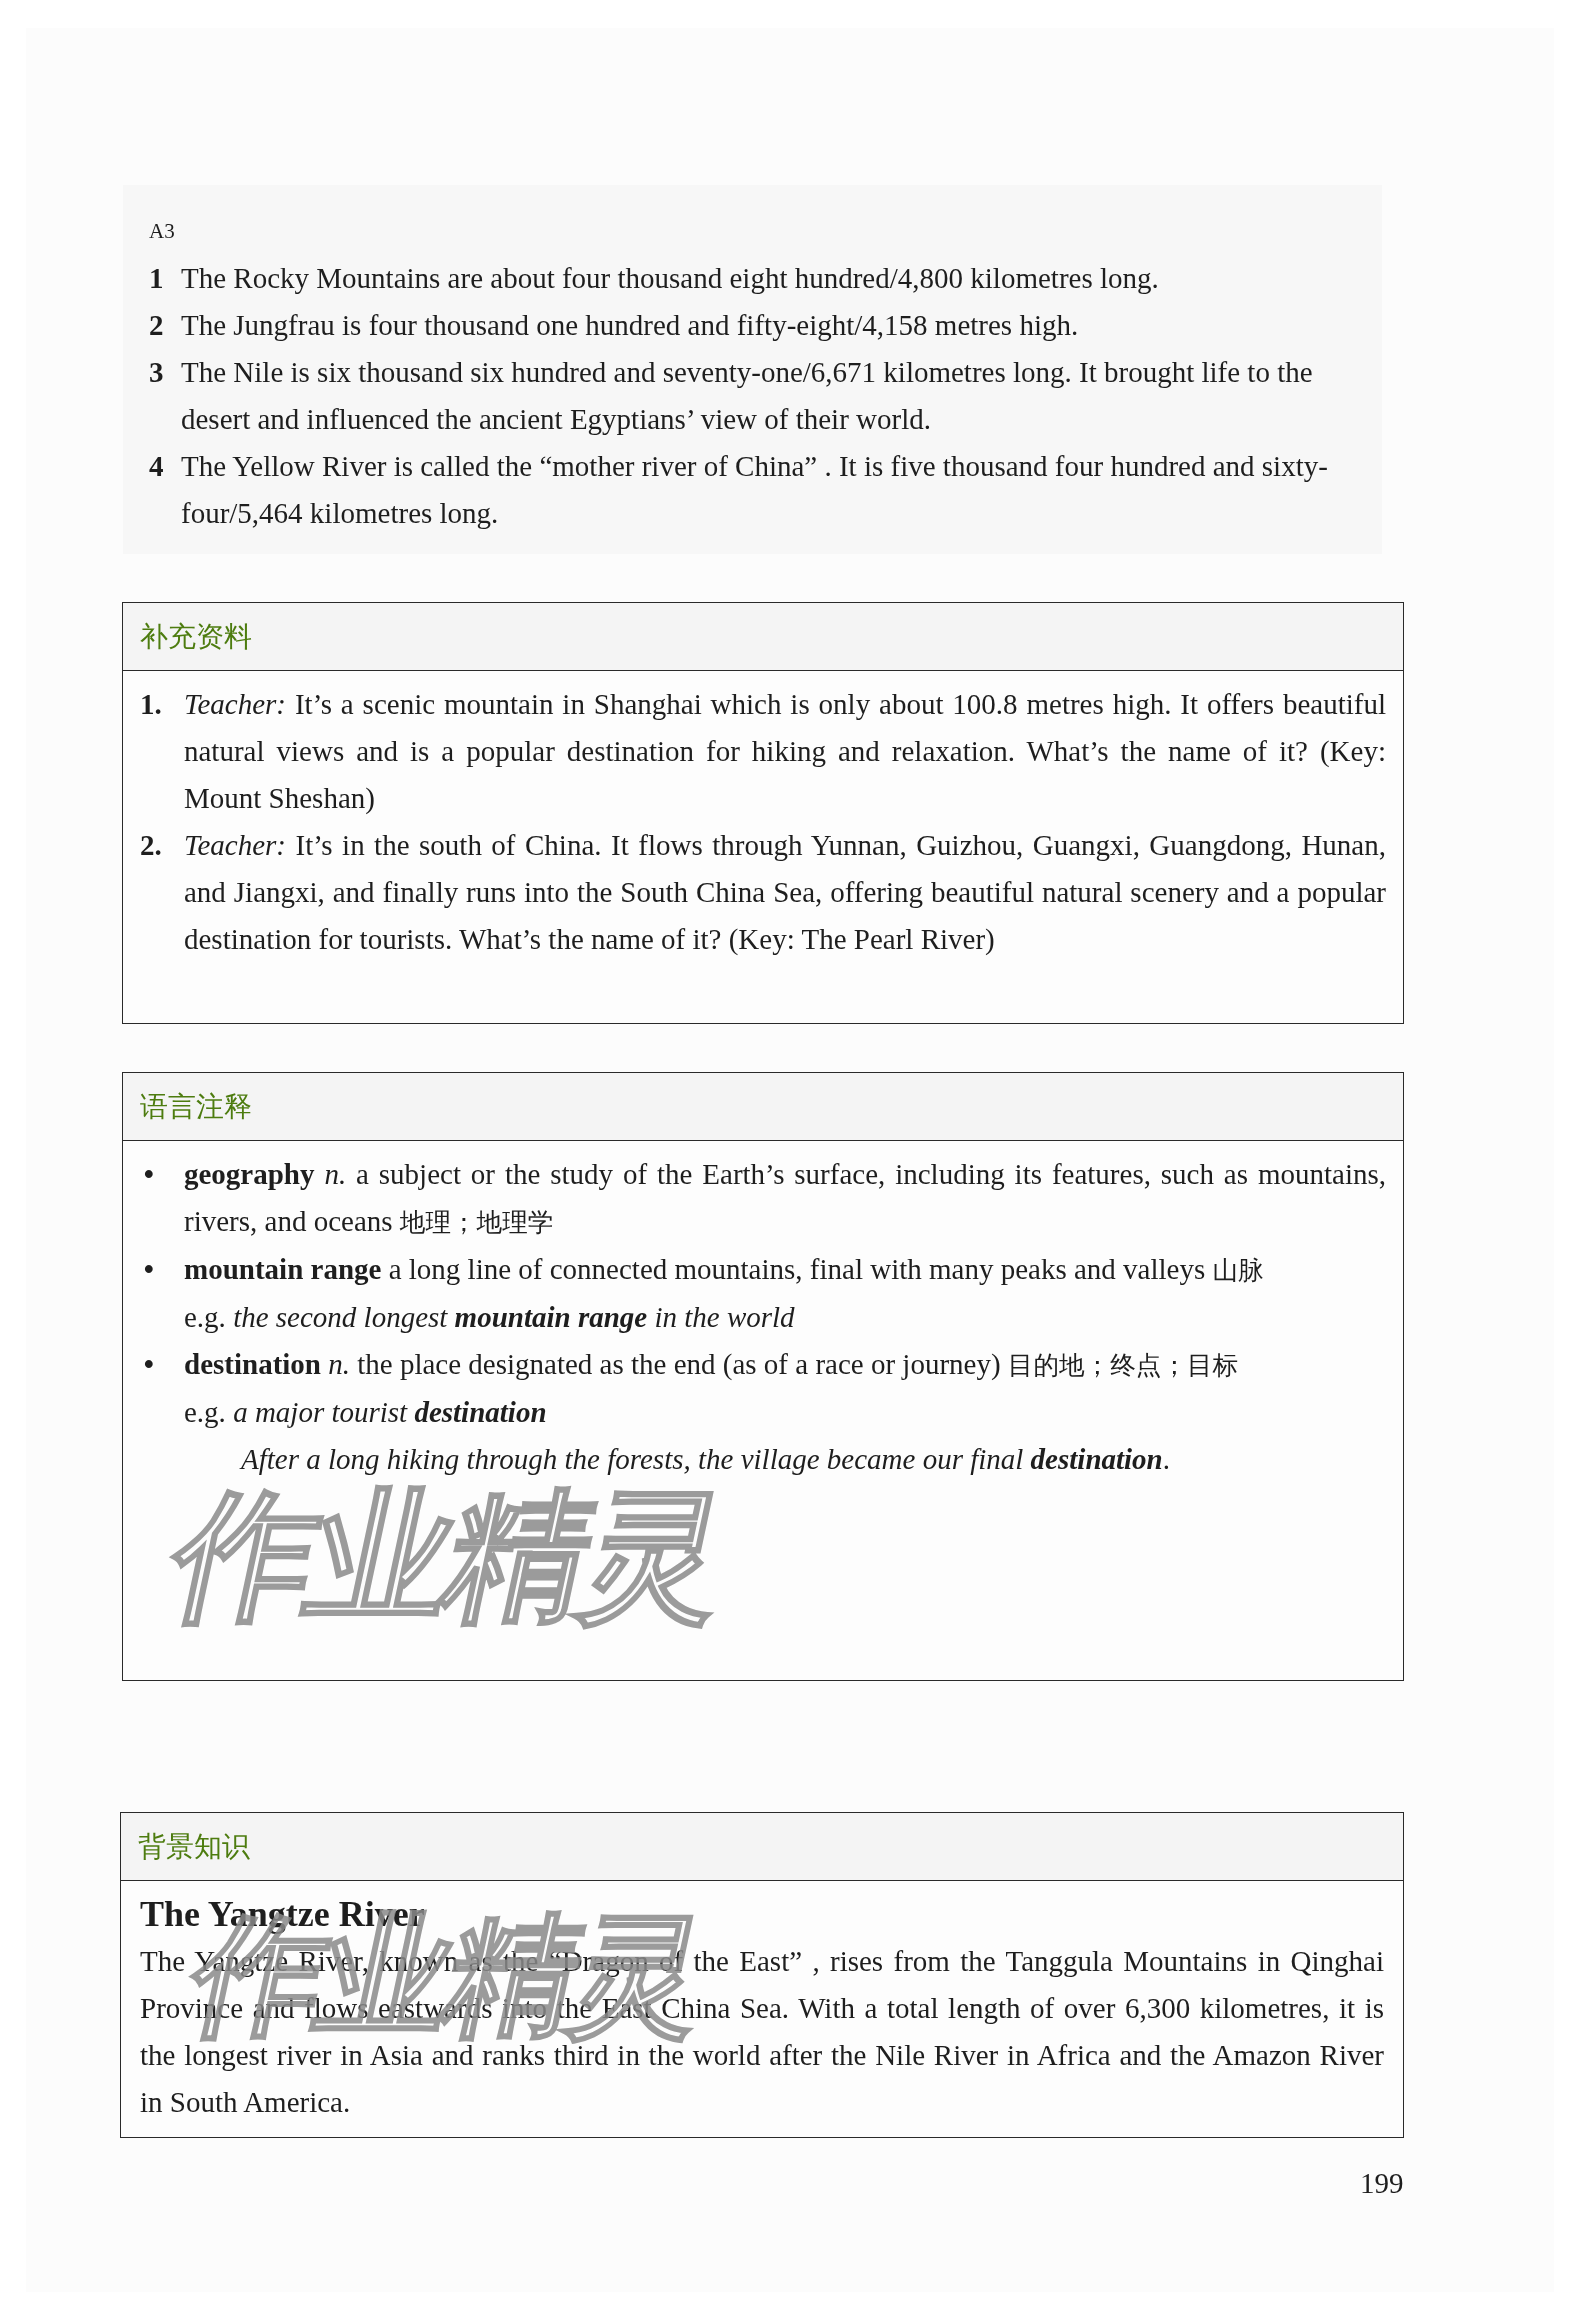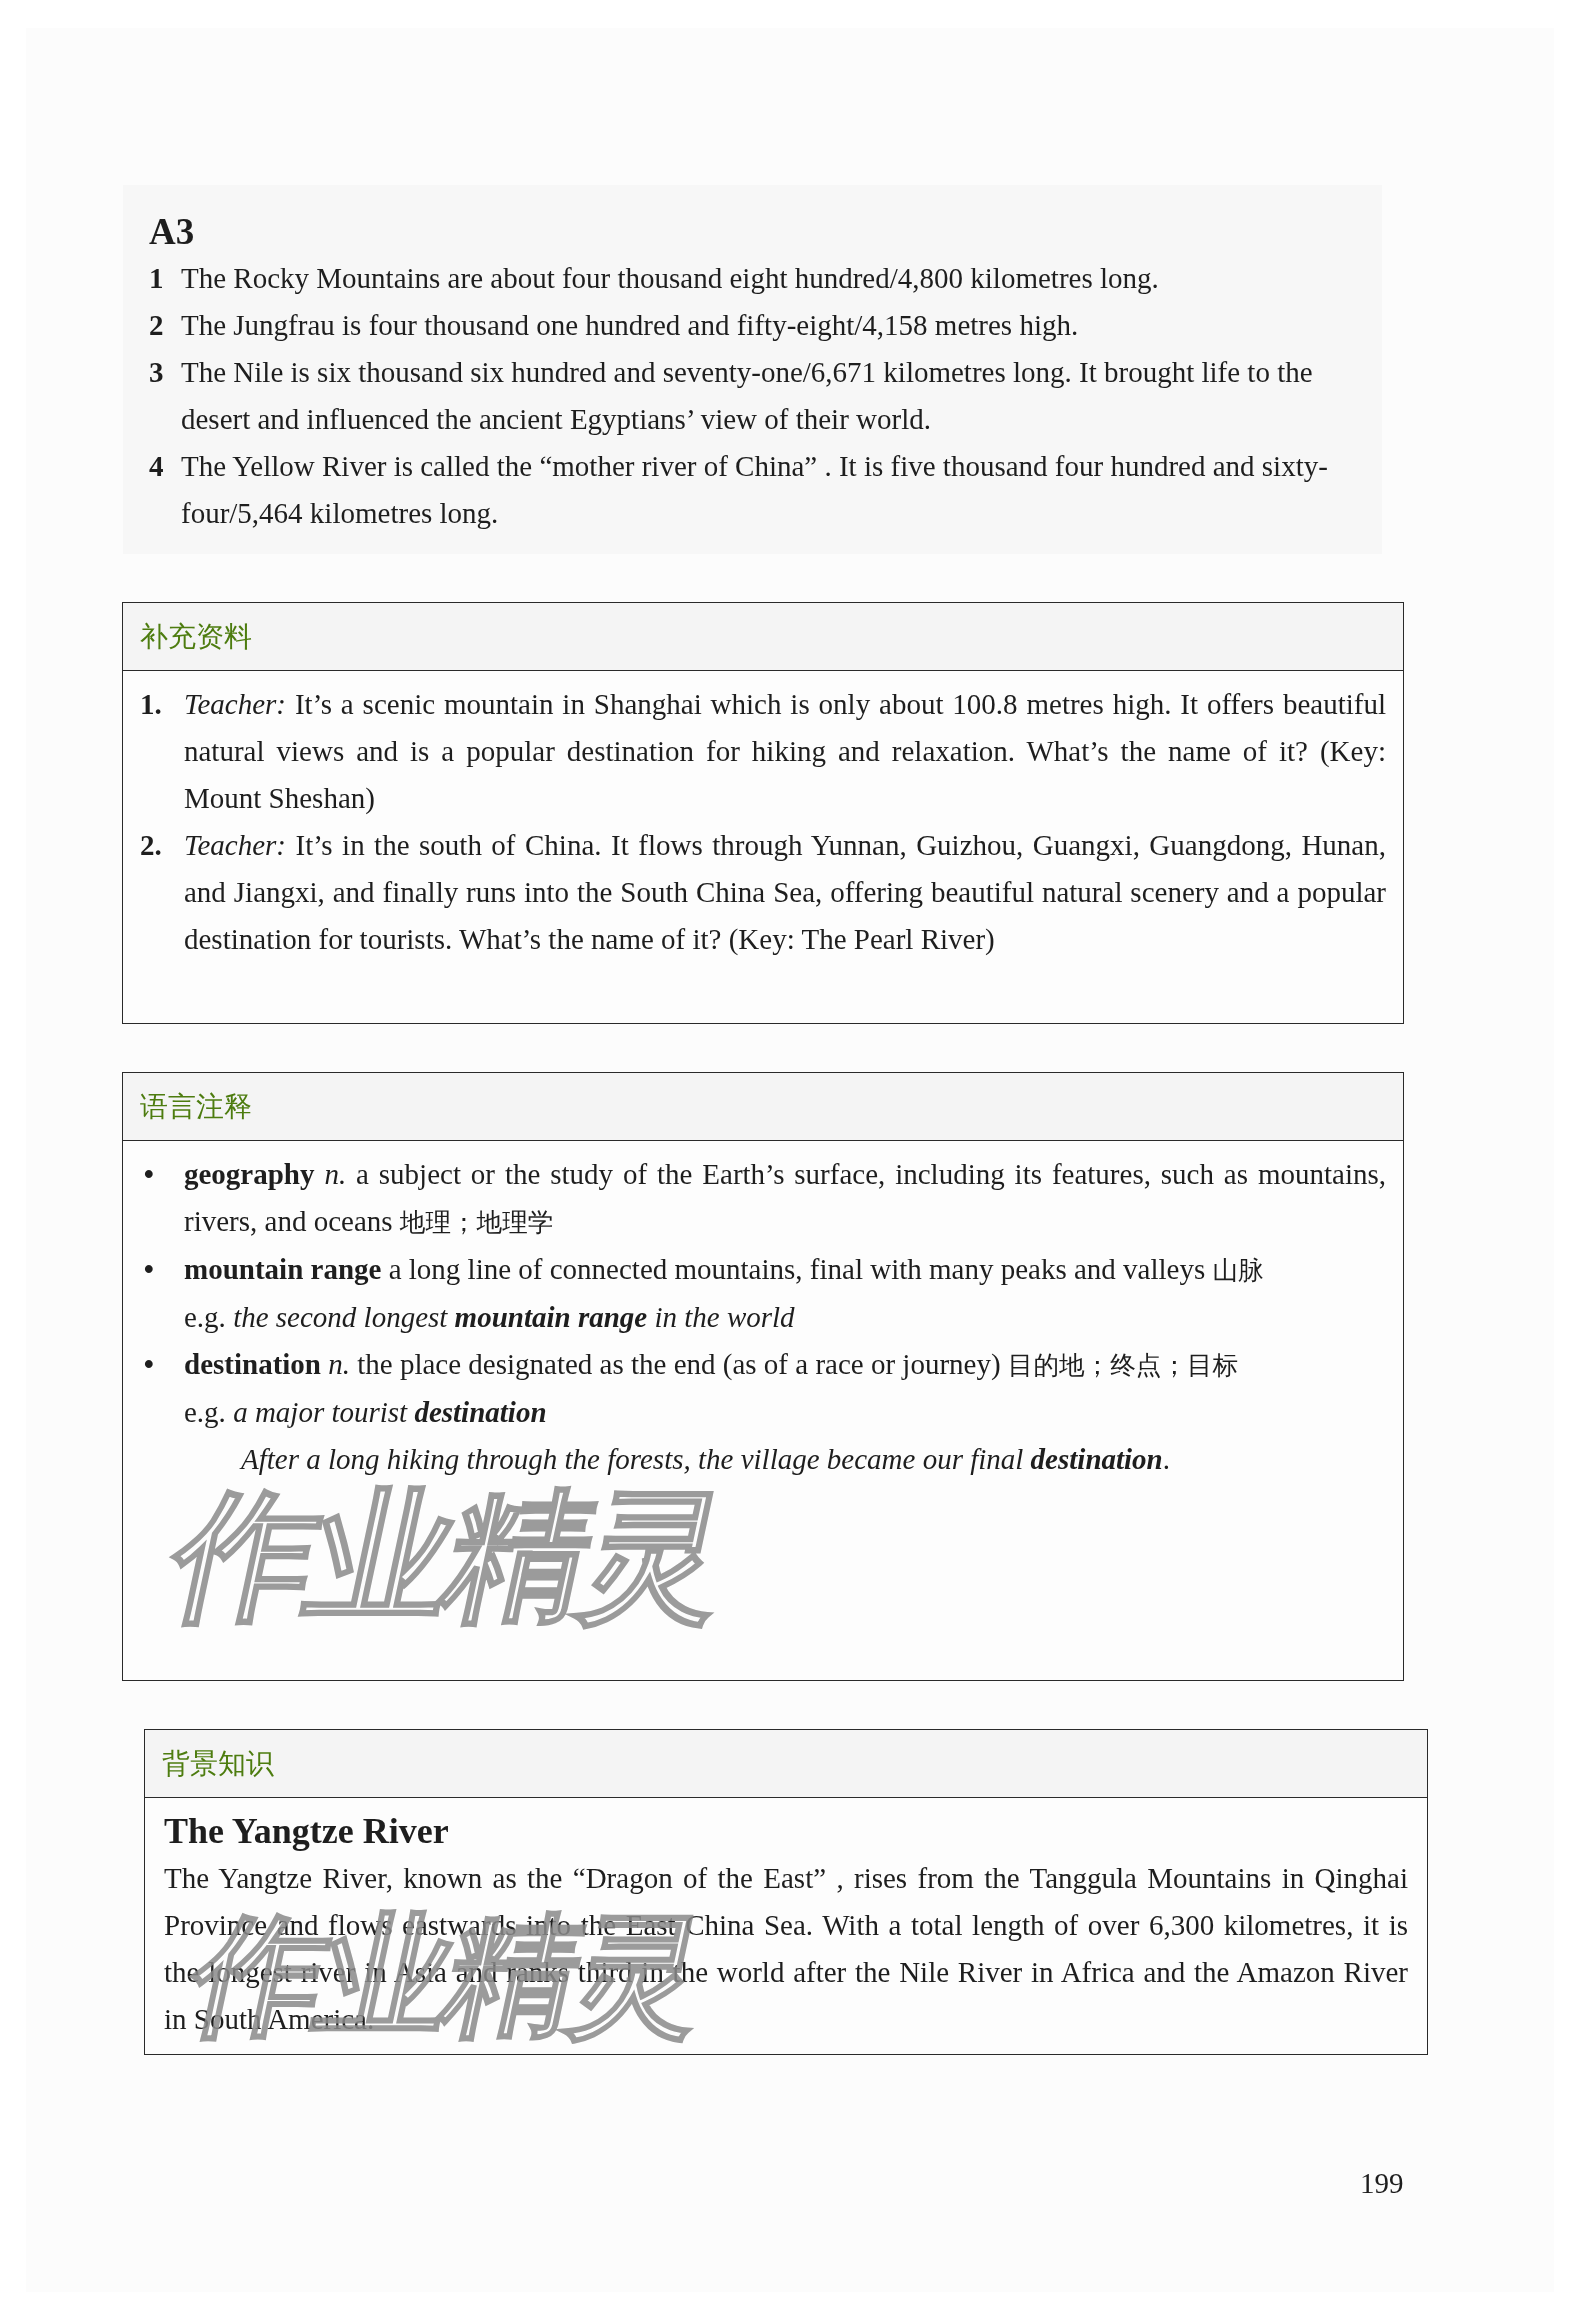--- a/index.html
+++ b/index.html
@@ -14,21 +14,21 @@
     background: #fcfcfc;
   }
   .a3-region {
     position: absolute; left: 123px; top: 185px; width: 1259px; height: 369px;
     background: #f7f7f7;
   }
   .a3 {
     position: absolute; left: 149px; top: 208px; width: 1230px;
     font-size: 29px; line-height: 47px;
   }
-  .a3 .label { font-weight: bold; font-size: 37px; }
+  .a3 .label { font-weight: normal; font-size: 21px; }
   .a3 .item { position: relative; padding-left: 32px; }
   .a3 .item .num { position: absolute; left: 0; top: 0; font-weight: bold; }
   .box {
     position: absolute; left: 122px; width: 1282px;
     border: 1.9px solid #2a2a2a; box-sizing: border-box; background: #fdfdfd;
   }
   .box .hdr {
     height: 67px; border-bottom: 1.9px solid #2a2a2a; background: #f4f4f4;
     font-family: "DejaVu Sans", sans-serif; font-size: 28px; line-height: 67px;
     padding-left: 17px; color: #4d7c0f;
@@ -111,21 +111,21 @@
     </div>
     <div class="eg">
       <span>e.g. </span><span class="it">a major tourist </span><span class="bi">destination</span>
     </div>
     <div class="eg2">
       <span class="it">After a long hiking through the forests, the village became our final </span><span class="bi">destination</span><span>.</span>
     </div>
   </div>
 </div>
 
-<div class="box" style="top:1729px; left:120px; width:1284px; height:326px;margin-left:24px;">
+<div class="box" style="top:1812px; left:120px; width:1284px; height:326px;">
   <div class="hdr">背景知识</div>
   <div class="body" style="padding-left:19px; padding-right:19px;">
     <div class="bgtitle">The Yangtze River</div>
     <div class="bgtext">The Yangtze River, known as the “Dragon of the East” , rises from the Tanggula Mountains in Qinghai Province and flows eastwards into the East China Sea. With a total length of over 6,300 kilometres, it is the longest river in Asia and ranks third in the world after the Nile River in Africa and the Amazon River in South America.</div>
   </div>
 </div>
 
 <div class="watermark" style="left:175px; top:1462px;">作业精灵</div>
 <div class="watermark" style="left:194px; top:1888px; font-size:132px;">作业精灵</div>
 

